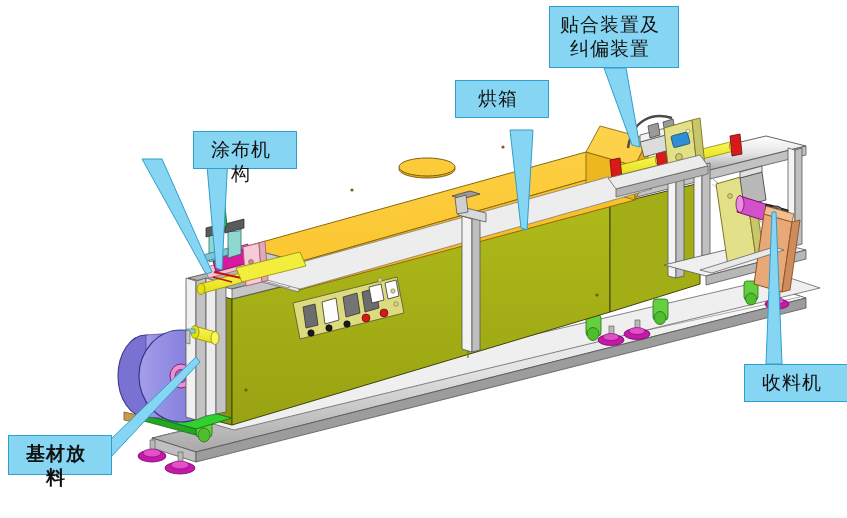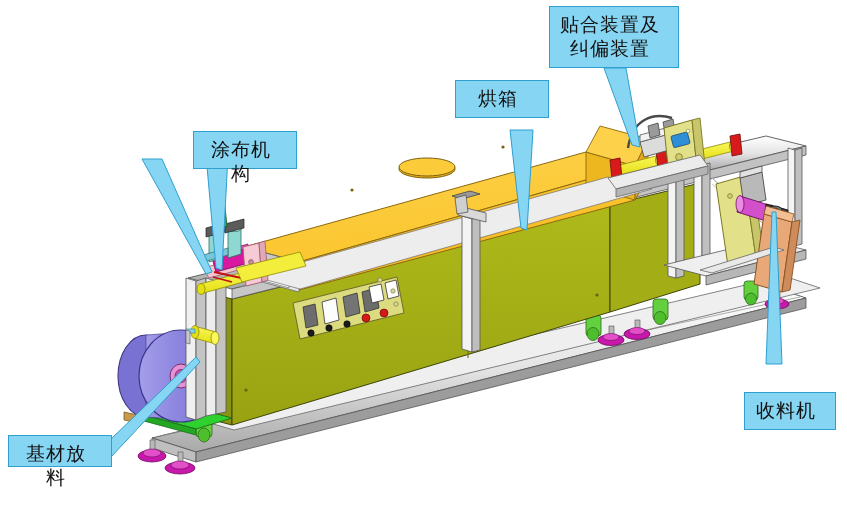--- a/index.html
+++ b/index.html
@@ -346,17 +346,17 @@
   </svg>
 
   <div class="callout" style="left:549px;top:6px;width:130px;height:62px;">贴合装置及
 纠偏装置</div>
 
   <div class="callout" style="left:455px;top:80px;width:94px;height:38px;">烘箱</div>
 
   <div class="callout" style="left:193px;top:117px;width:104px;height:38px;margin-top:14px;">涂布机构</div>
 
 
-  <div class="callout" style="left:8px;top:435px;width:104px;height:32px;">基材放料</div>
-
-  <div class="callout" style="left:744px;top:364px;width:92px;height:38px;margin-top:28px;">收料机</div>
+  <div class="callout" style="left:8px;top:435px;width:104px;height:40px;font-weight:bold;">基材放料</div>
+
+  <div class="callout" style="left:744px;top:364px;width:104px;height:38px;">收料机</div>
 
 </div>
 
 </body></html>

